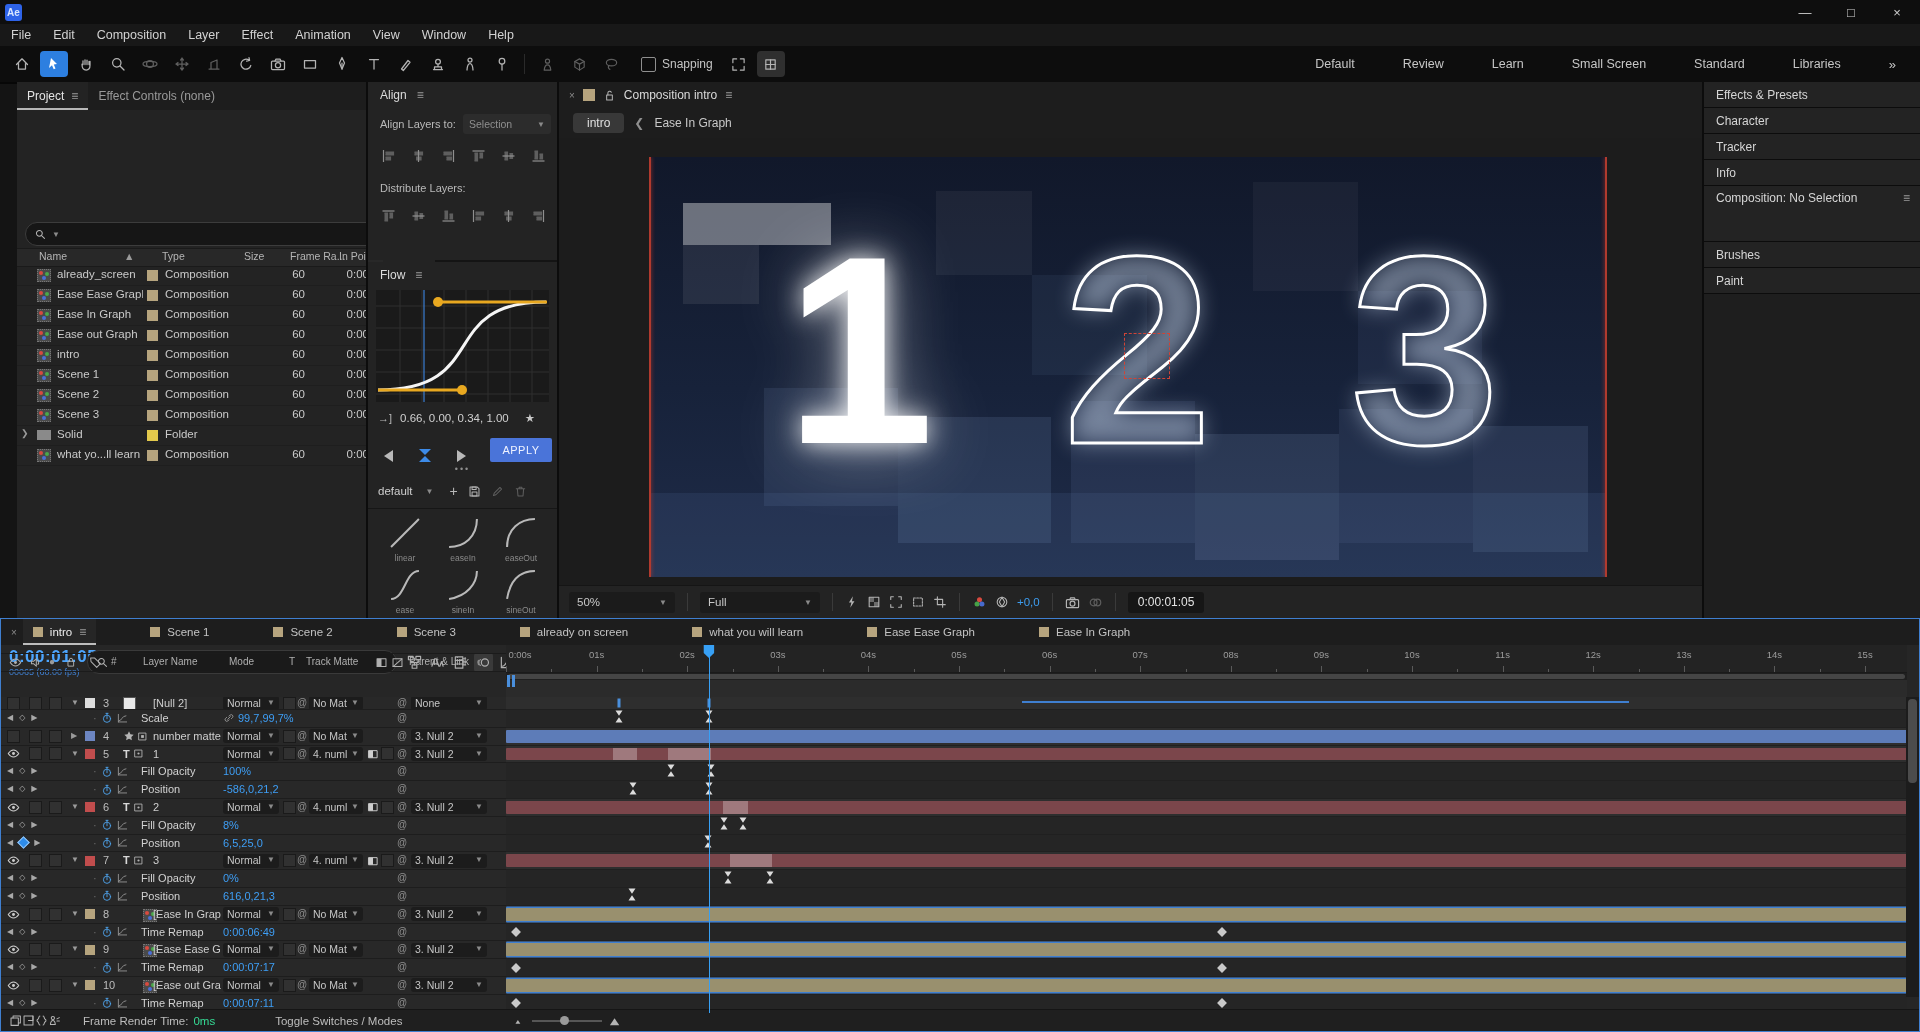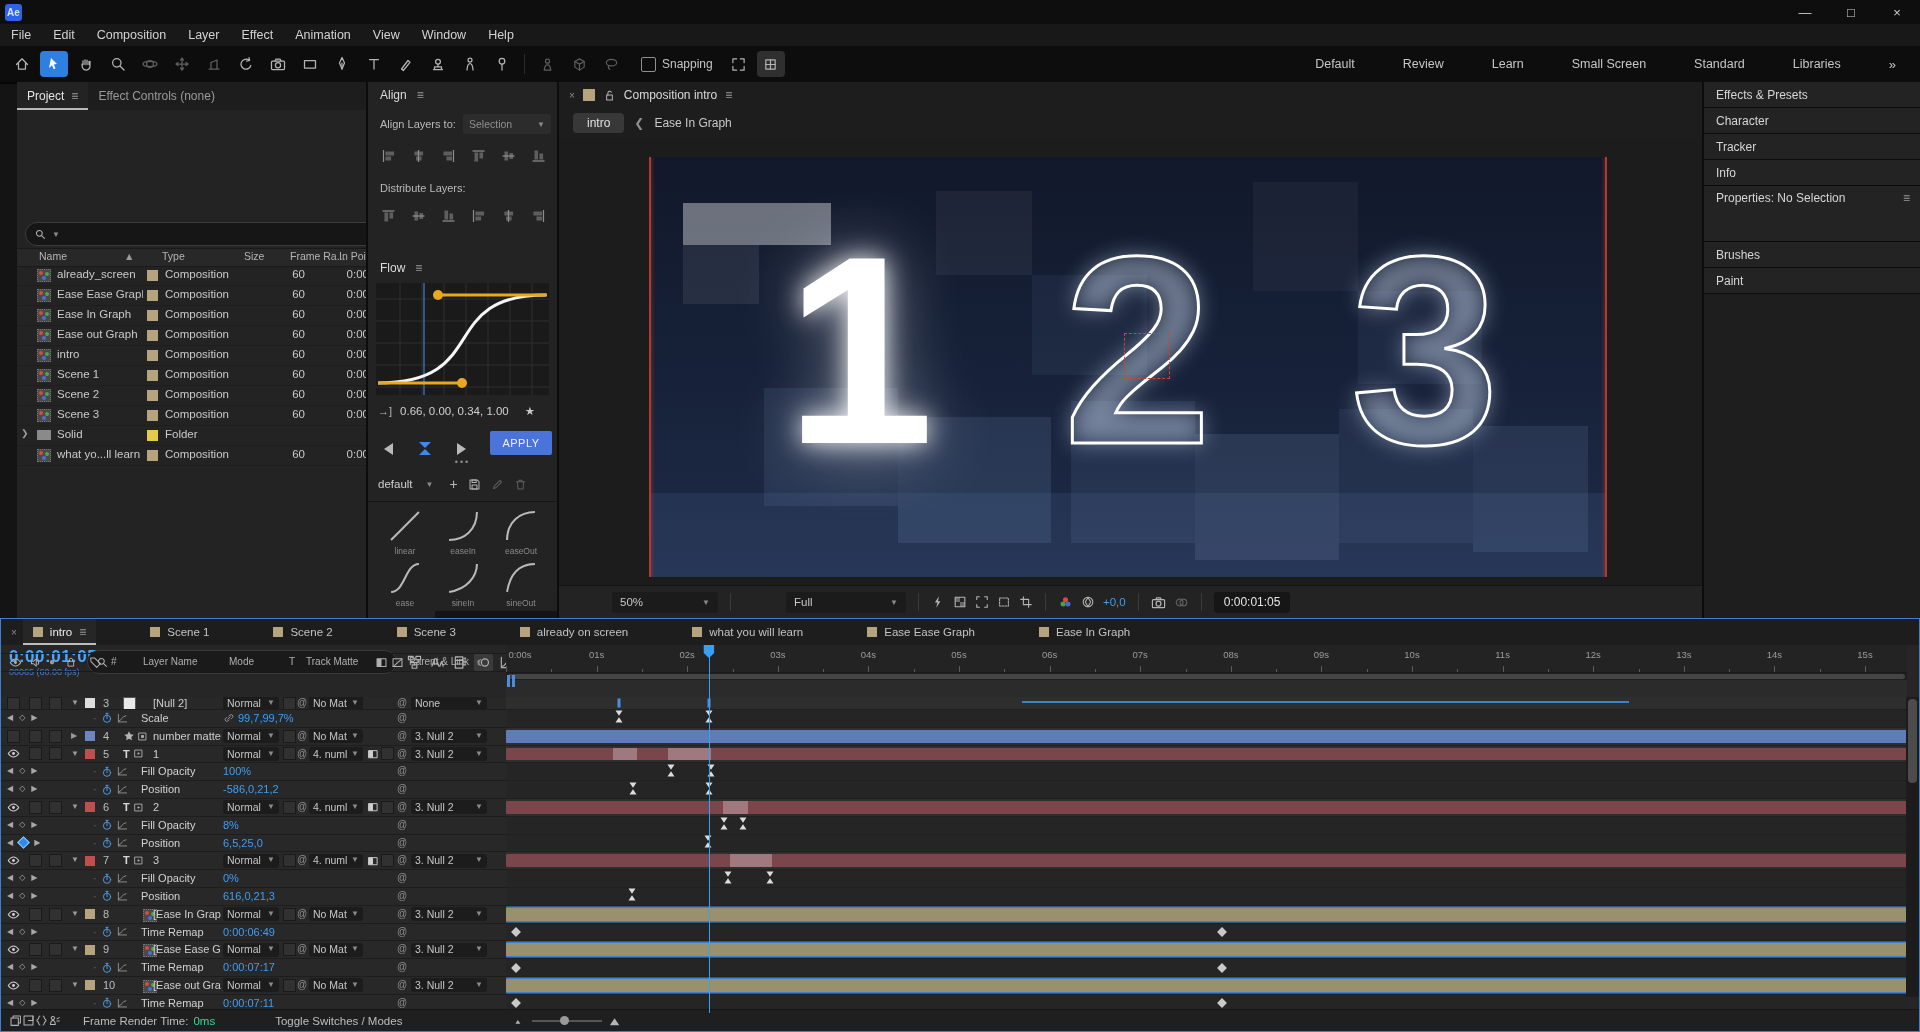--- a/index.html
+++ b/index.html
@@ -51,21 +51,21 @@
   #bpc{font-size:10.5px;color:#c0c0c0;background:#1d1d1d;border-radius:2px;padding:2px 6px;}
   #proj-pill{width:84px;height:12px;background:#4a4a4a;border-radius:6px;}
   
   #align{left:368px;top:82px;width:189px;height:178px;}
   .phead{height:26px;display:flex;align-items:center;gap:10px;padding-left:12px;font-size:12px;color:#dcdcdc;}
   #align .lbl{font-size:11px;color:#b9b9b9;padding-left:12px;}
   #align-dd{position:absolute;right:6px;top:32px;width:76px;height:20px;background:#2c2c2c;border-radius:3px;font-size:10.5px;color:#8f8f8f;display:flex;align-items:center;justify-content:space-between;padding:0 6px;}
   .iconrow{position:absolute;left:8px;width:174px;display:flex;justify-content:space-between;}
   .alibtn{width:24px;height:20px;display:flex;align-items:center;justify-content:center;color:#8f8f8f;}
   
-  #flow{left:368px;top:255px;width:189px;height:356px;}
+  #flow{left:368px;top:262px;width:189px;height:356px;}
   #flow-graph{position:absolute;left:8px;top:28px;width:173px;height:112px;background:#1a1a1a;}
   #flow-vals{position:absolute;left:0;top:146px;width:189px;height:20px;display:flex;align-items:center;gap:8px;padding-left:10px;box-sizing:border-box;font-size:11.5px;color:#d0d0d0;}
   #flow-ctl{position:absolute;left:0;top:174px;width:189px;height:26px;display:flex;align-items:flex-end;}
   .flowarr{width:0;height:0;border-top:6px solid transparent;border-bottom:6px solid transparent;}
   #fa-l{border-right:9px solid #b9b9b9;margin-left:16px;}
   #fa-r{border-left:9px solid #b9b9b9;margin-left:26px;}
   #fa-hg{margin-left:26px;width:12px;height:13px;position:relative;}
   #fa-hg:before{content:"";position:absolute;left:0;top:0;border-left:6px solid transparent;border-right:6px solid transparent;border-top:6.5px solid #3d8be8;}
   #fa-hg:after{content:"";position:absolute;left:0;bottom:0;border-left:6px solid transparent;border-right:6px solid transparent;border-bottom:6.5px solid #3d8be8;}
   #applybtn{margin-left:24px;width:62px;height:24px;background:#4a74d9;color:#eef2ff;font-size:11px;display:flex;align-items:center;justify-content:center;border-radius:2px;letter-spacing:.5px;}
@@ -82,21 +82,21 @@
   #bc-pill{background:#383838;border-radius:4px;padding:3px 14px;color:#e0e0e0;}
   #viewer{position:absolute;left:0;top:56px;width:1143px;height:447px;background:#1c1c1c;}
   #comp-img{position:absolute;left:90px;top:19px;width:958px;height:420px;background:linear-gradient(180deg,#11182a 0%,#17223a 55%,#1f2c49 100%);overflow:hidden;}
   .guide{position:absolute;top:0;width:2px;height:100%;background:#b03a2e;box-shadow:0 0 4px rgba(220,60,40,.8);}
   .tile{position:absolute;}
   .bignum{position:absolute;top:46%;transform:translate(-50%,-50%);font-size:268px;font-weight:bold;color:#fff;line-height:1;}
   .bignum.solid{text-shadow:0 0 26px rgba(255,255,255,.95),0 0 70px rgba(255,255,255,.55);}
   .bignum.outline{color:transparent;-webkit-text-stroke:3px #fff;text-shadow:0 0 22px rgba(220,235,255,.45);}
   #redbox{position:absolute;left:49.6%;top:42%;width:4.6%;height:10.5%;border:1px dashed #cf4437;}
   #comp-bottom{position:absolute;left:0;bottom:0;width:1143px;height:33px;background:#232323;border-top:1px solid #151515;display:flex;align-items:center;gap:8px;padding-left:10px;box-sizing:border-box;font-size:11.5px;}
-  .ddpill{height:21px;background:#1b1b1b;border-radius:3px;color:#c8c8c8;display:flex;align-items:center;justify-content:space-between;padding:0 8px;margin-left:43px;}
+  .ddpill{height:21px;background:#1b1b1b;border-radius:3px;color:#c8c8c8;display:flex;align-items:center;justify-content:space-between;padding:0 8px;}
   .vsep{width:1px;height:18px;background:#3a3a3a;margin:0 4px;}
   #offs{color:#3d9df0;}
   #tcpill{height:21px;background:#161616;border-radius:3px;color:#e4e4e4;display:flex;align-items:center;padding:0 10px;font-size:12px;}
   
   #sidebar{left:1704px;top:82px;width:216px;height:536px;background:#1e1e1e;}
   .sbitem{height:25px;background:#232323;border-bottom:1px solid #0c0c0c;display:flex;align-items:center;justify-content:space-between;padding:0 10px 0 12px;font-size:12px;color:#d6d6d6;}
   .sbitem.tall{height:50px;align-items:flex-start;padding-top:5px;}
   
   .gapv{position:absolute;top:82px;height:536px;width:2px;background:#0c0c0c;}
   
@@ -795,21 +795,21 @@
       <div class="sbitem ">
    <span>Character</span>
       </div>
       <div class="sbitem ">
    <span>Tracker</span>
       </div>
       <div class="sbitem ">
    <span>Info</span>
       </div>
       <div class="sbitem tall">
-   <span>Properties: No Selection</span>
+   <span>Composition: No Selection</span>
         <span class="hamb">≡</span>
       </div>
       <div class="sbitem ">
    <span>Brushes</span>
       </div>
       <div class="sbitem ">
    <span>Paint</span>
       </div>
     </div>
 

